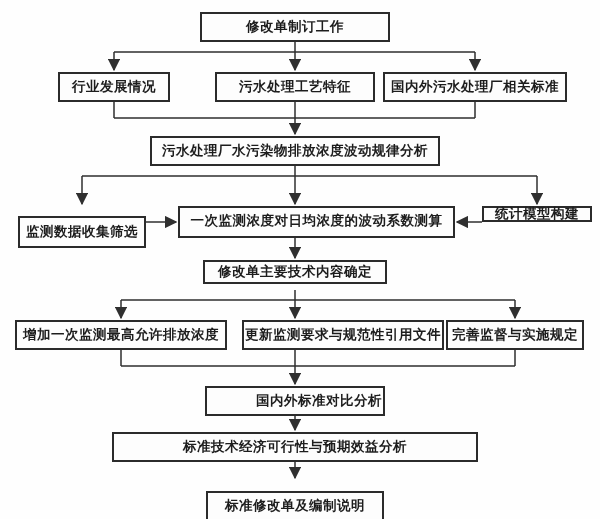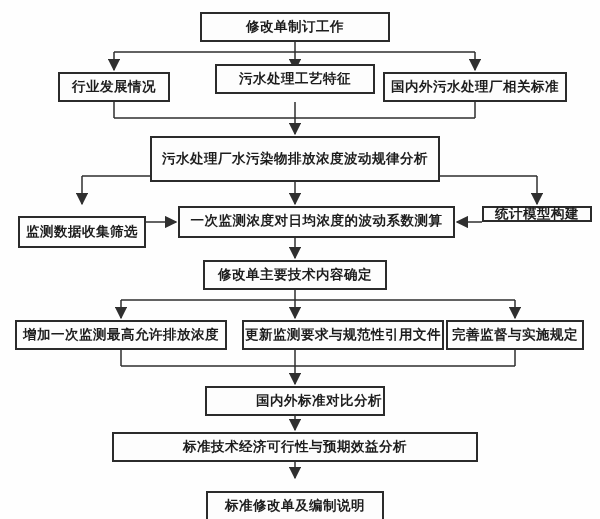--- a/index.html
+++ b/index.html
@@ -79,30 +79,30 @@
     <path class="arrow" d="M295,300 V318" marker-end="url(#arrowhead)"></path>
     <path class="arrow" d="M515,300 V318" marker-end="url(#arrowhead)"></path>
     <path class="arrow" d="M295,366 V384" marker-end="url(#arrowhead)"></path>
     <path class="arrow" d="M295,416 V430" marker-end="url(#arrowhead)"></path>
     <path class="arrow" d="M295,462 V478" marker-end="url(#arrowhead)"></path>
   </svg>
 
   <div class="node" style="left:200px; top:12px;  width:190px; height:30px;">修改单制订工作</div>
 
   <div class="node" style="left:58px;  top:72px;  width:112px; height:30px;">行业发展情况</div>
-  <div class="node" style="left:215px; top:64px;  width:160px; height:30px;">污水处理工艺特征</div>
+  <div class="node" style="left:215px; top:72px;  width:160px; height:30px;">污水处理工艺特征</div>
   <div class="node" style="left:383px; top:72px;  width:184px; height:30px;">国内外污水处理厂相关标准</div>
 
-  <div class="node" style="left:150px; top:136px; width:290px; height:46px;">污水处理厂水污染物排放浓度波动规律分析</div>
+  <div class="node" style="left:150px; top:136px; width:290px; height:30px;">污水处理厂水污染物排放浓度波动规律分析</div>
 
   <div class="node" style="left:18px;  top:206px; width:128px; height:32px;margin-top:10px;">监测数据收集筛选</div>
   <div class="node" style="left:178px; top:206px; width:277px; height:32px;font-family:Liberation Mono, monospace;">一次监测浓度对日均浓度的波动系数测算</div>
   <div class="node" style="left:482px; top:206px; width:110px; height:16px;">统计模型构建</div>
 
-  <div class="node" style="left:203px; top:260px; width:184px; height:30px;">修改单主要技术内容确定</div>
+  <div class="node" style="left:203px; top:260px; width:184px; height:24px;">修改单主要技术内容确定</div>
 
   <div class="node" style="left:15px;  top:320px; width:212px; height:30px;">增加一次监测最高允许排放浓度</div>
   <div class="node" style="left:242px; top:320px; width:202px; height:30px;">更新监测要求与规范性引用文件</div>
   <div class="node" style="left:446px; top:320px; width:138px; height:30px;">完善监督与实施规定</div>
 
   <div class="node" style="left:205px; top:386px; width:180px; height:30px;padding-left:48px;">国内外标准对比分析</div>
 
   <div class="node" style="left:112px; top:432px; width:366px; height:30px;">标准技术经济可行性与预期效益分析</div>
 
   <div class="node" style="left:206px; top:491px; width:178px; height:30px;">标准修改单及编制说明</div>

